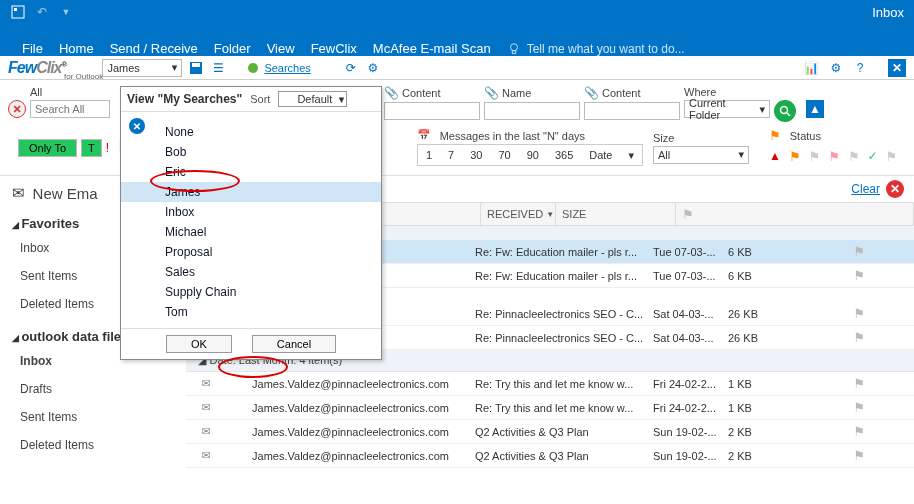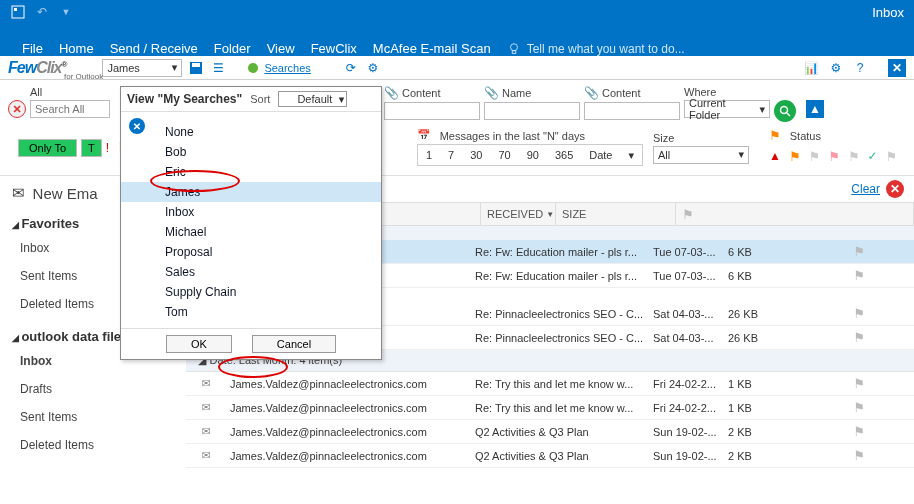--- a/index.html
+++ b/index.html
@@ -45,21 +45,21 @@
   .listpane { flex: 1; display: flex; flex-direction: column; }
   .clear-row { display: flex; justify-content: flex-end; align-items: center; gap: 6px; padding: 4px 10px; }
   .clear-link { color: #0173c7; text-decoration: underline; font-size: 12px; cursor: pointer; }
   .close-red { width: 18px; height: 18px; border-radius: 50%; background: #e03030; color: #fff; display: flex; align-items: center; justify-content: center; font-weight: bold; }
   .grid-header { display: flex; background: #f5f5f5; border-top: 1px solid #ddd; border-bottom: 1px solid #ddd; height: 24px; align-items: center; }
   .gh { padding: 0 6px; font-size: 11px; color: #555; border-right: 1px solid #ddd; height: 100%; display: flex; align-items: center; }
   .grid-body { overflow:auto; flex:1; }
   .group-row { background: #eef3f9; padding: 4px 12px; font-size: 11px; color: #444; border-bottom: 1px solid #e4e4e4; }
   .msg-row { display: flex; align-items: center; height: 24px; border-bottom: 1px solid #eee; font-size: 11px; }
   .msg-row .env { width: 40px; text-align: center; color: #888; }
-  .msg-row .from { width: 245px; padding-left: 4px; overflow:hidden; white-space:nowrap; }
+  .msg-row .from { width: 245px; padding-left: 4px; overflow:hidden; white-space:nowrap;text-align:center; }
   .msg-row .subj { width: 178px; padding-left: 4px; overflow:hidden; white-space:nowrap; text-overflow: ellipsis; }
   .msg-row .recv { width: 75px; padding-left: 4px; overflow:hidden; white-space:nowrap; text-overflow: ellipsis; }
   .msg-row .size { width: 120px; padding-left: 4px; }
   .msg-row .flag { width: 30px; text-align: center; color: #bbb; }
   .msg-row.sel { background: #cfe6f7; }
   .popup { position: absolute; left: 120px; top: 86px; width: 262px; background: #fff; border: 1px solid #888; box-shadow: 2px 2px 4px rgba(0,0,0,.2); z-index: 100; }
   .popup-head { display: flex; align-items: center; padding: 4px 6px; gap: 8px; border-bottom: 1px solid #ddd; }
   .popup-title { font-weight: bold; font-size: 12px; }
   .popup-sort { font-size: 11px; color: #555; }
   .popup-sort-dd { border: 1px solid #999; padding: 1px 14px 1px 18px; font-size: 11px; position: relative; }

